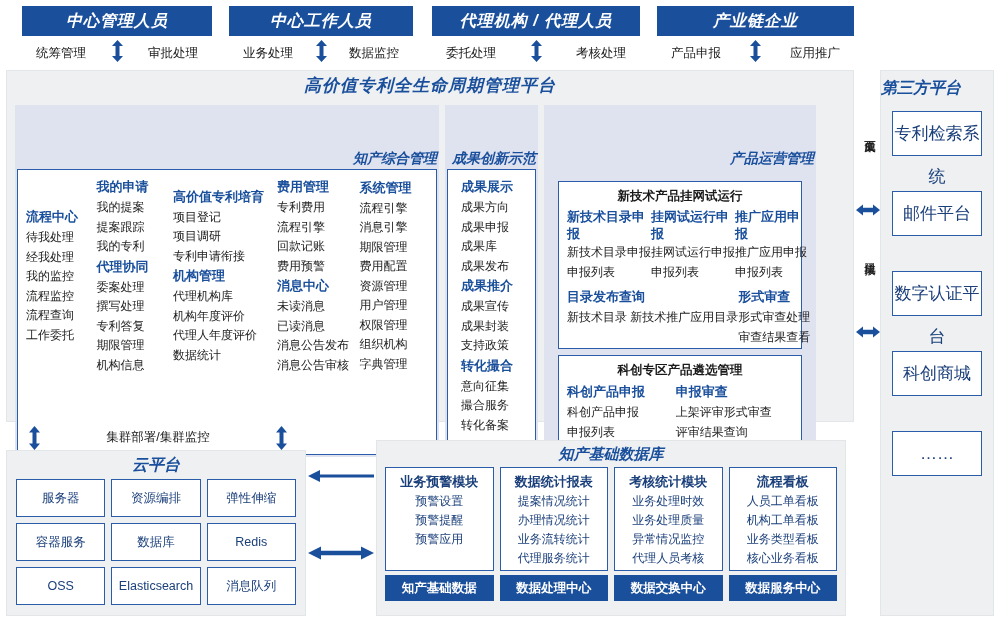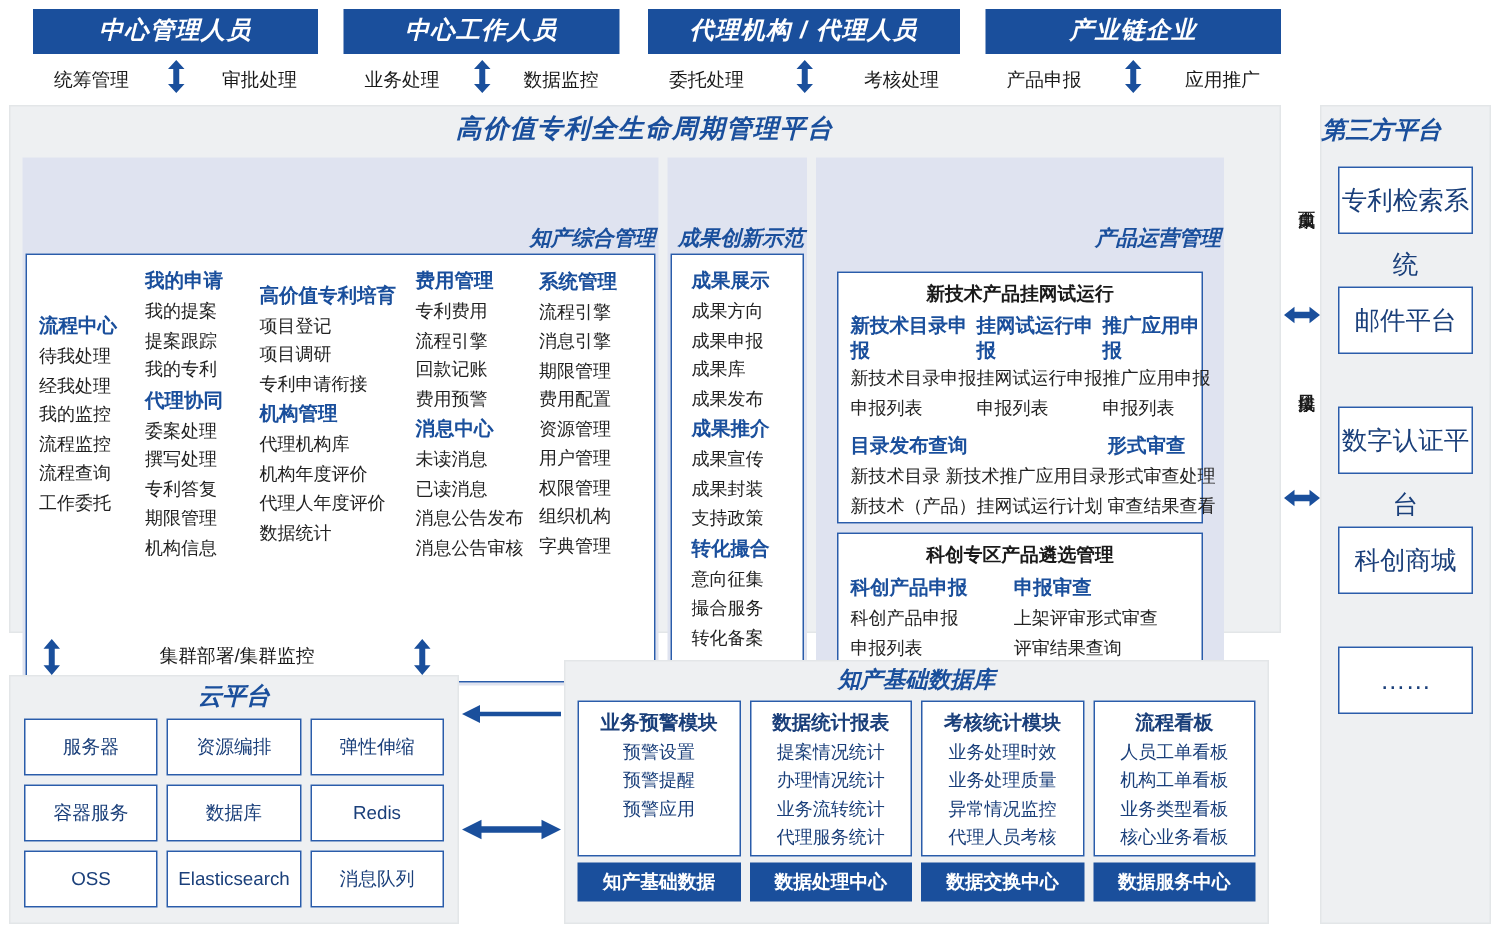--- a/index.html
+++ b/index.html
@@ -319,21 +319,20 @@
               <div class="col" style="width:86px;">
                 <div class="h" style="white-space:normal;line-height:17px;">推广应用申报</div>
                 <div class="i">推广应用申报</div>
                 <div class="i">申报列表</div>
               </div>
             </div>
             <div style="display:flex;margin-top:5px;">
               <div class="col" style="width:200px;">
                 <div class="h">目录发布查询</div>
                 <div class="i">新技术目录    新技术推广应用目录</div>
-                <div class="i">新技术（产品）挂网试运行计划</div>
               </div>
               <div class="col" style="width:86px;">
                 <div class="h">形式审查</div>
                 <div class="i">形式审查处理</div>
                 <div class="i">审查结果查看</div>
               </div>
             </div>
           </div>
 
           <div class="pbox" style="height:100px;">

